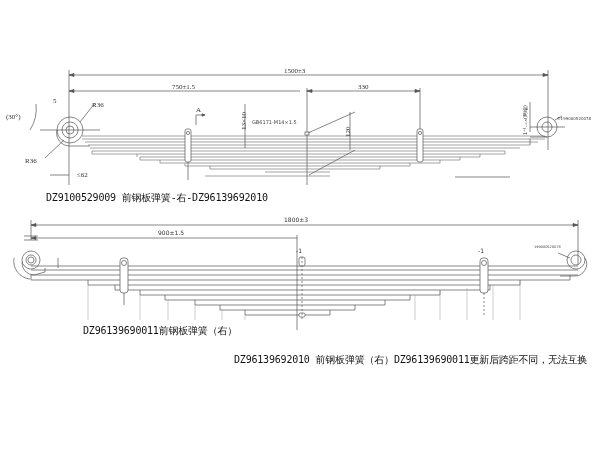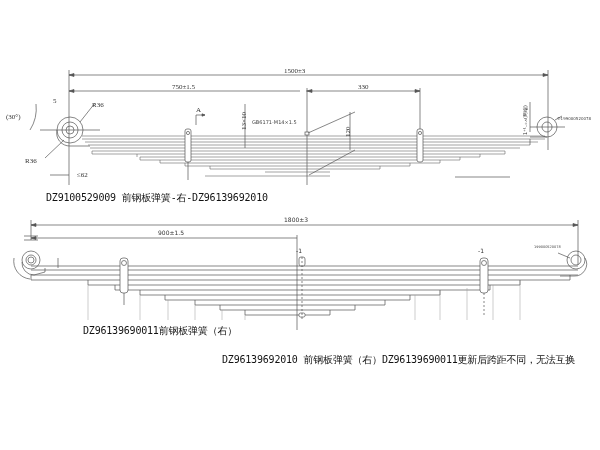--- a/index.html
+++ b/index.html
@@ -173,13 +173,13 @@
 
   <text class="dim2" x="284" y="222">1800±3</text>
   <text class="dim2" x="158" y="235">900±1.5</text>
   <text class="dim2" x="296" y="253">-1</text>
   <text class="dim2" x="478" y="253">-1</text>
   <text class="tiny" x="534" y="248">199000520078</text>
 </svg>
 
 <div class="cap" style="left:46px; top:191px;">DZ9100529009 前钢板弹簧-右-DZ96139692010</div>
 <div class="cap" style="left:46px; top:324px;margin-left:37px;">DZ96139690011前钢板弹簧（右）</div>
-<div class="cap" style="left:222px; top:353px;">DZ96139692010 前钢板弹簧（右）DZ96139690011更新后跨距不同，无法互换</div>
+<div class="cap" style="left:234px; top:353px;">DZ96139692010 前钢板弹簧（右）DZ96139690011更新后跨距不同，无法互换</div>
 
 </body></html>

